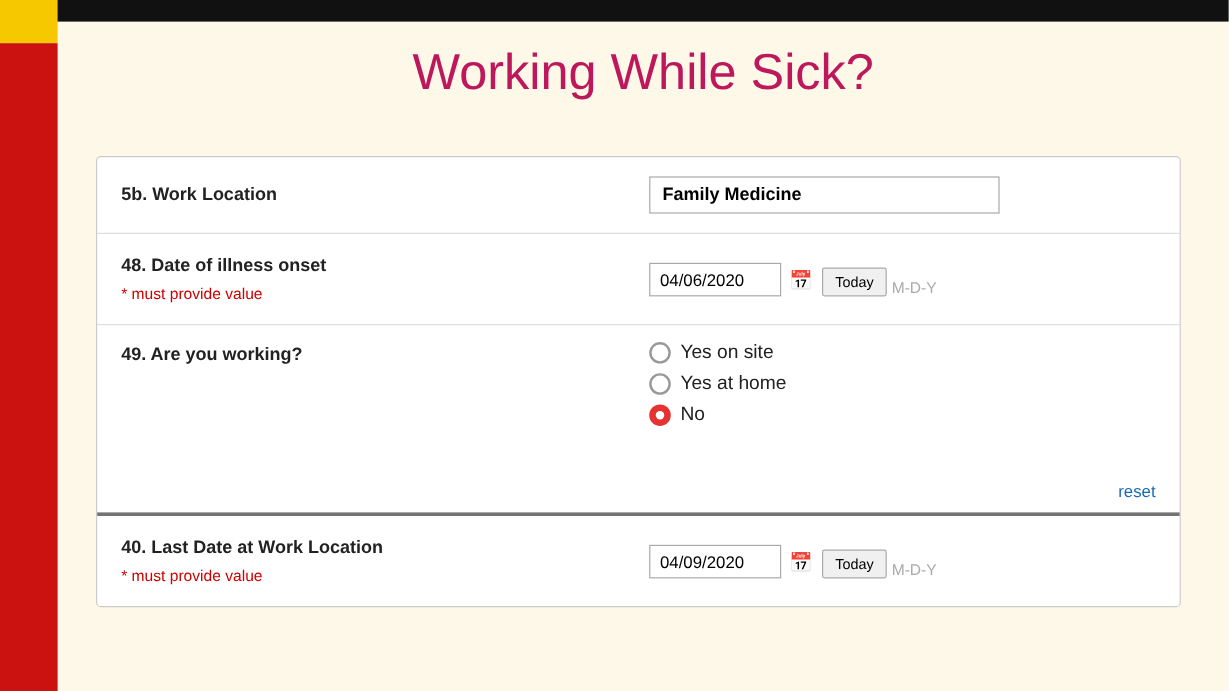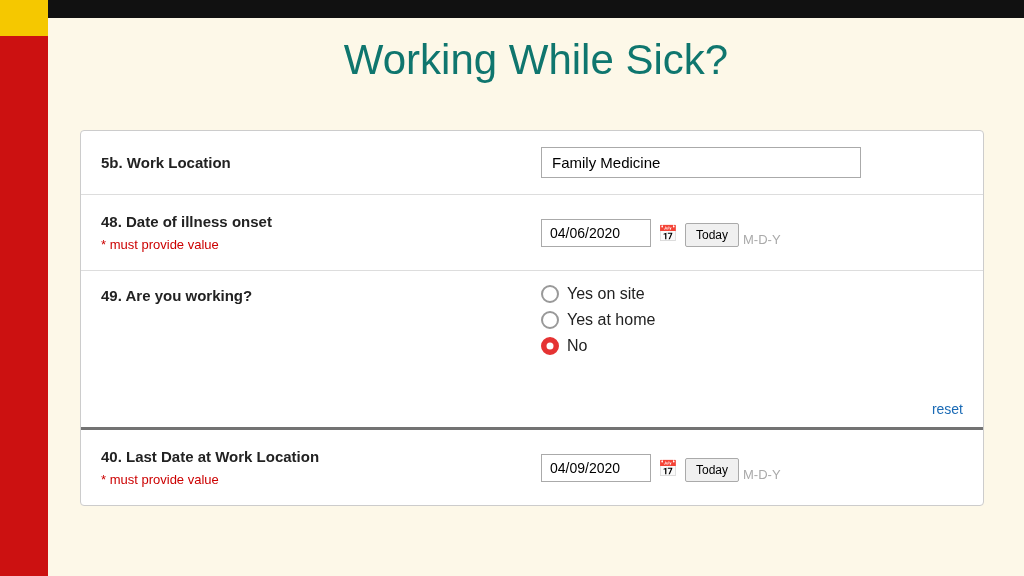--- a/index.html
+++ b/index.html
@@ -42,21 +42,21 @@
 
     
     .page-title {
       position: absolute;
       top: 22px;
       left: 48px;
       right: 0;
       text-align: center;
       font-size: 42px;
       font-weight: 300;
-      color: #0f766e;
+      color: #be185d;
       padding: 14px 0;
     }
 
     
     .form-container {
       position: absolute;
       top: 130px;
       left: 80px;
       right: 40px;
       background: #fff;
@@ -96,23 +96,24 @@
       align-items: center;
       flex-wrap: wrap;
       gap: 6px;
     }
 
     
     .text-input {
       border: 1px solid #aaa;
       padding: 6px 10px;
       font-size: 15px;
-      width: 320px;
+      width: 292px;
       outline: none;
       background: #fff;
+      font-weight: bold;
     }
 
     
     .date-group {
       display: flex;
       align-items: flex-end;
       gap: 4px;
     }
     .date-input {
       border: 1px solid #aaa;

